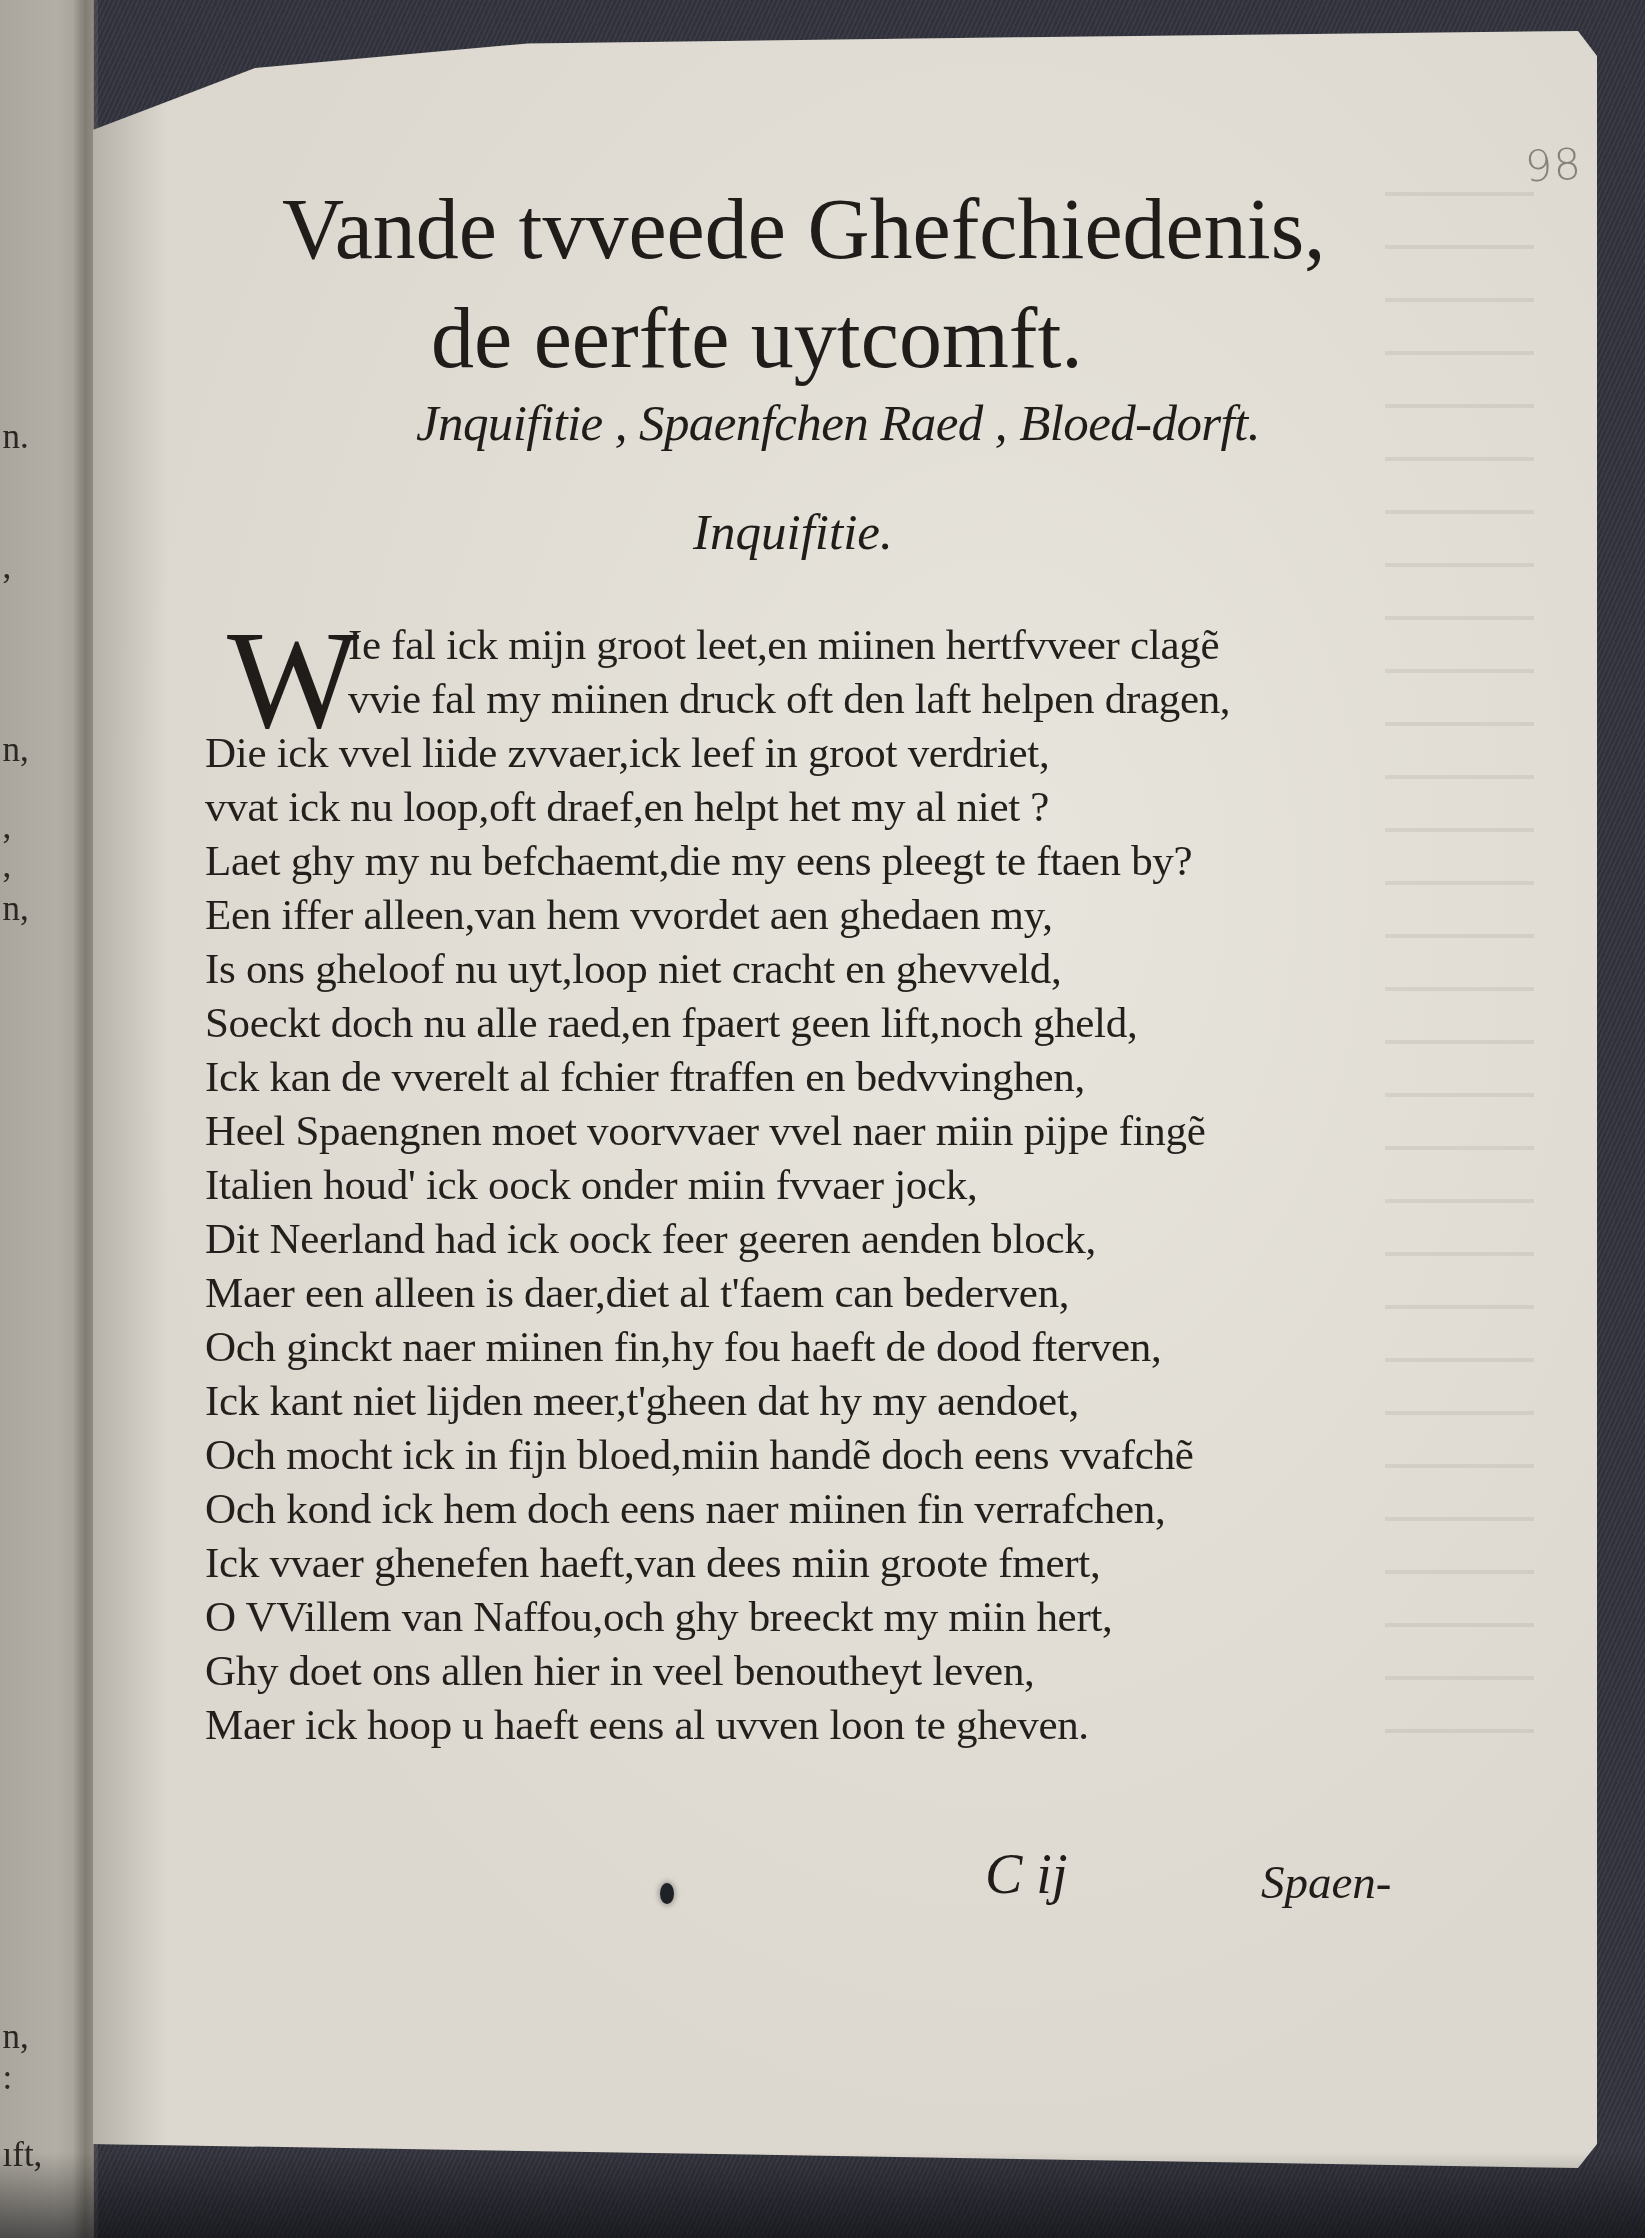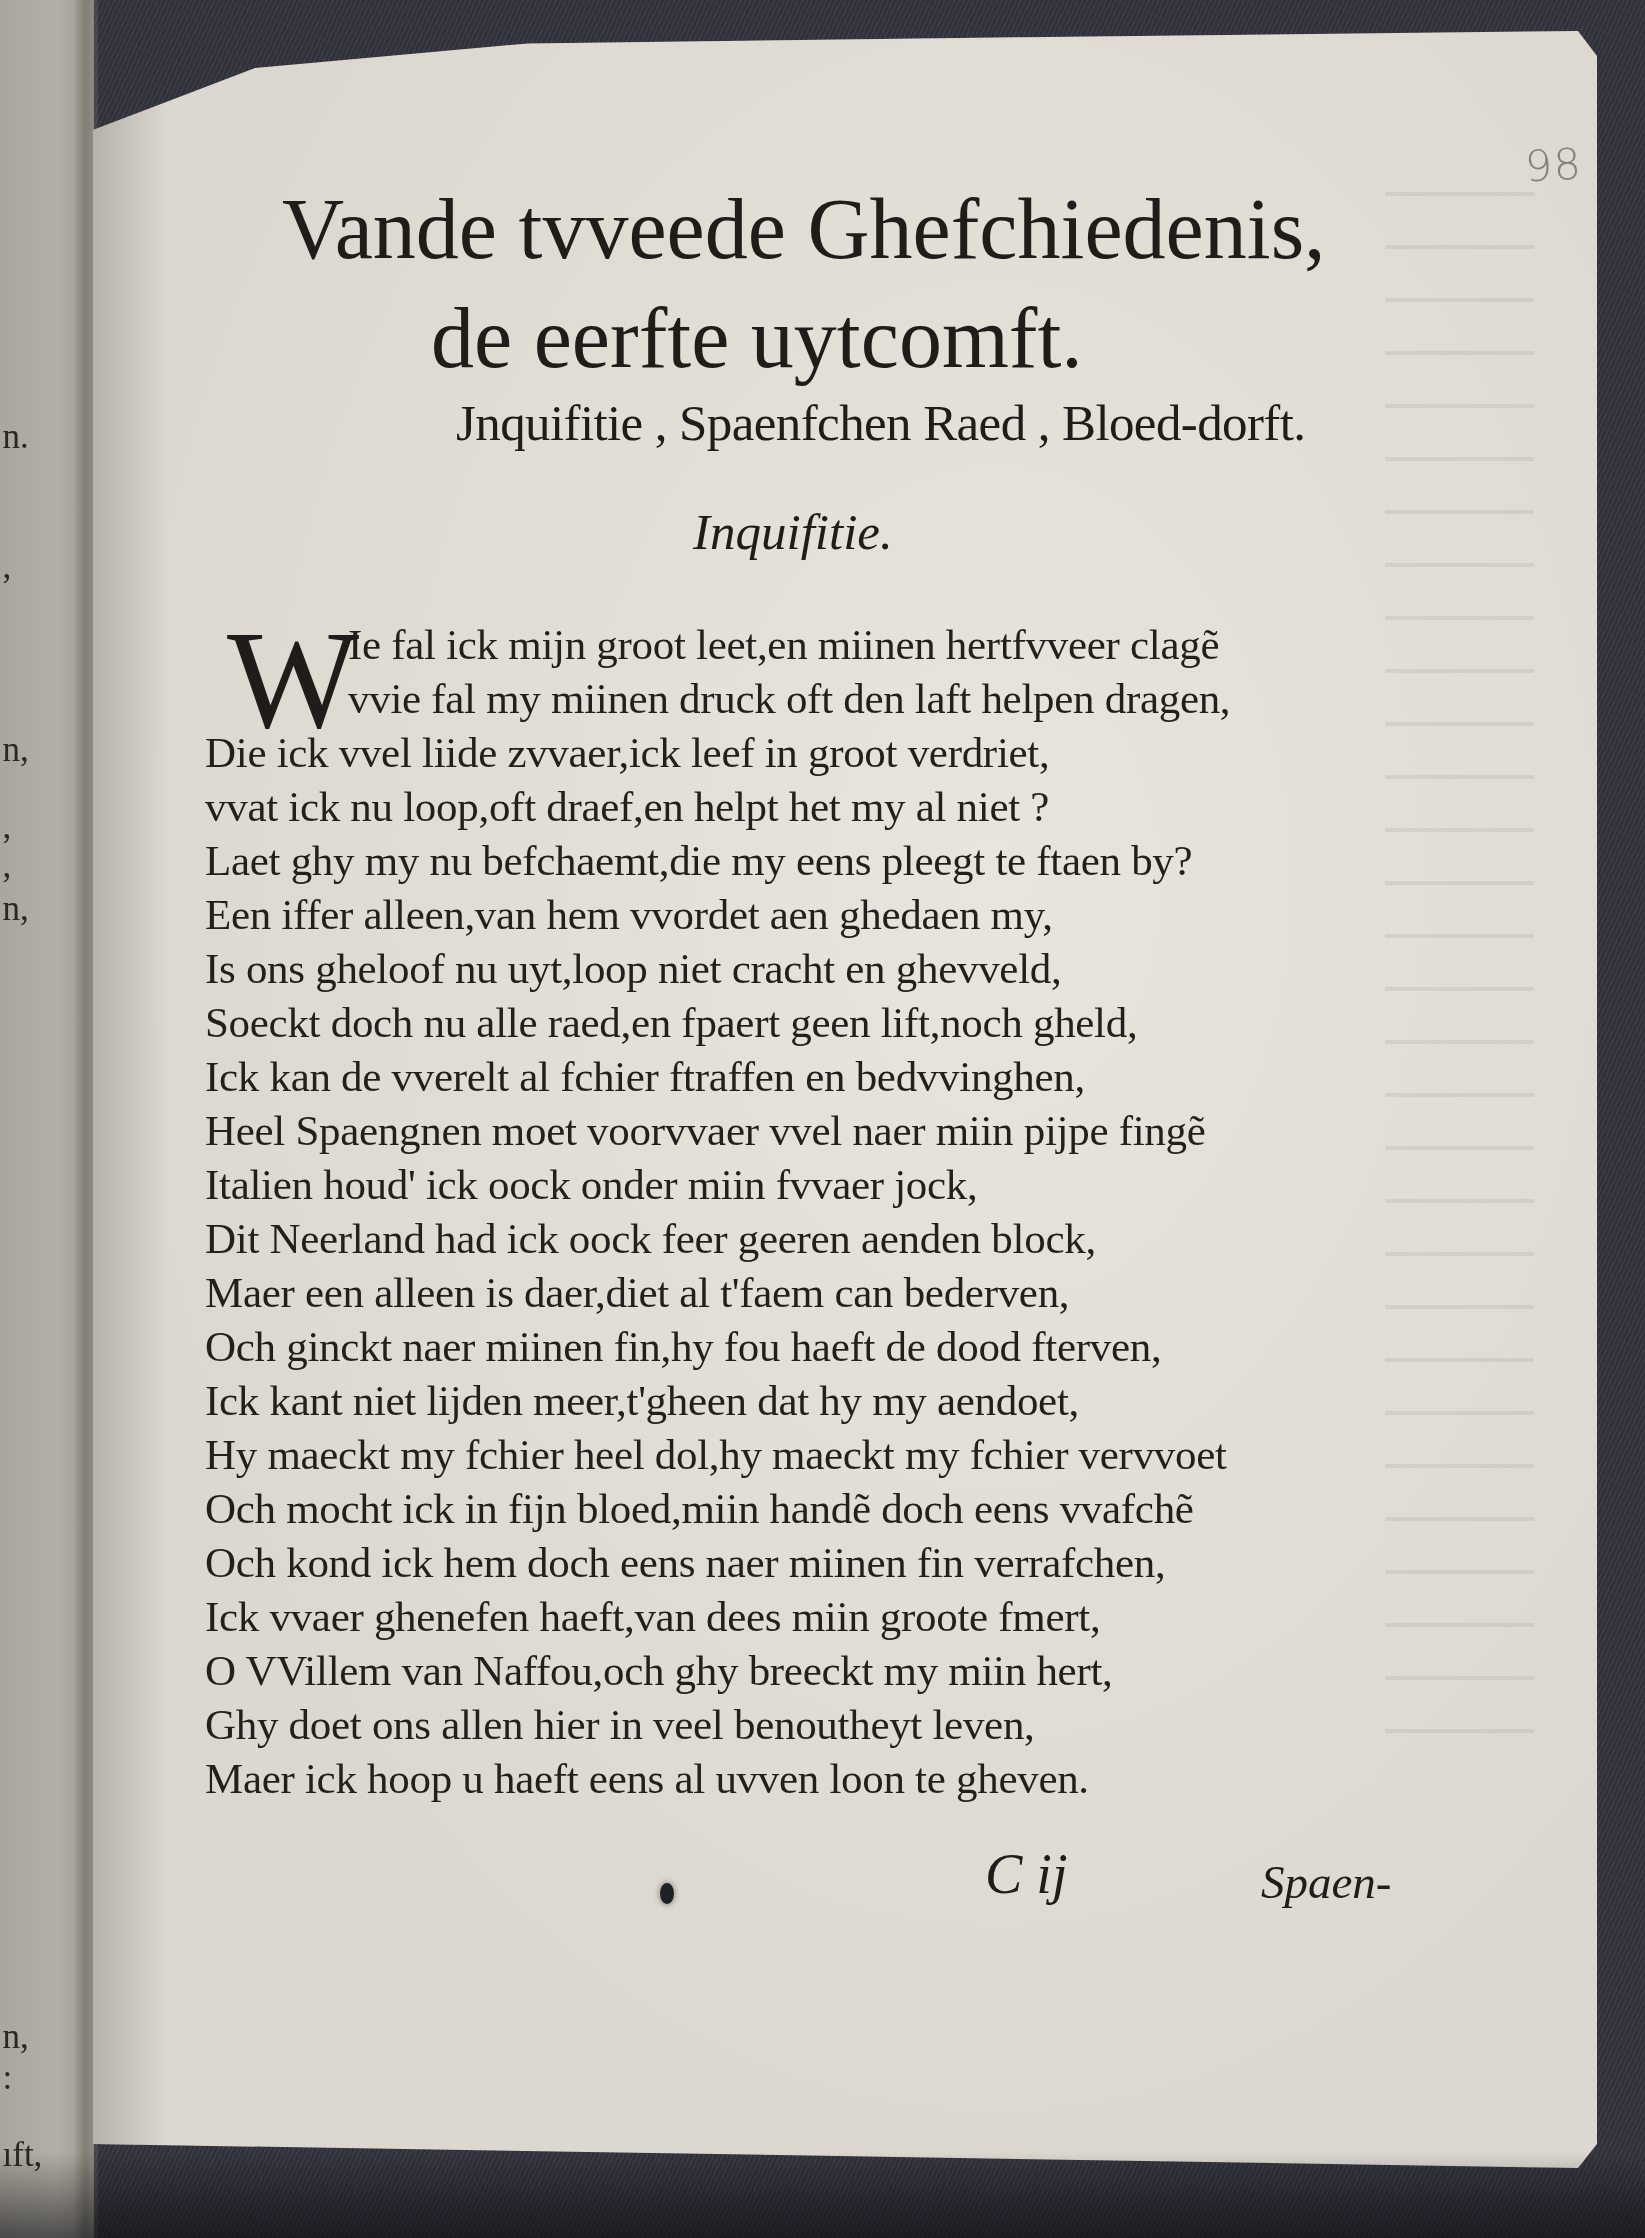--- a/index.html
+++ b/index.html
@@ -37,21 +37,21 @@
     font-family:"DejaVu Sans", sans-serif; font-weight:300; letter-spacing:1.2px; transform:rotate(-3deg);
   }
   .title {
     position:absolute; left:186px; top:103px; width:1181px;
     font-size:86px; line-height:109px; color:#1f1c1a; text-align:left;margin-top:41px;
   }
   .title .l1 { display:block; padding-left:3.1px; }
   .title .l2 { display:block; padding-left:152px; }
   .subtitle {
     position:absolute; left:323px; top:363px; width:932px;
-    font-size:51px; color:#1f1c1a; letter-spacing:-0.6px;margin-left:40px;
+    font-size:51px; font-style:italic; color:#1f1c1a; letter-spacing:-0.6px;
   }
   .section {
     position:absolute; left:600px; top:472px;
     font-size:51px; font-style:italic; color:#1f1c1a;
   }
   .poem {
     position:absolute; left:112px; top:587px; width:1218px;
     font-size:43px; color:#221f1c; line-height:54px;
   }
   .poem .line { display:block; white-space:nowrap; letter-spacing:-0.3px; }
@@ -120,21 +120,20 @@
         <span class="line">Een iffer alleen,van hem vvordet aen ghedaen my,</span>
         <span class="line">Is ons gheloof nu uyt,loop niet cracht en ghevveld,</span>
         <span class="line">Soeckt doch nu alle raed,en fpaert geen lift,noch gheld,</span>
         <span class="line">Ick kan de vverelt al fchier ftraffen en bedvvinghen,</span>
         <span class="line">Heel Spaengnen moet voorvvaer vvel naer miin pijpe fingẽ</span>
         <span class="line">Italien houd' ick oock onder miin fvvaer jock,</span>
         <span class="line">Dit Neerland had ick oock feer geeren aenden block,</span>
         <span class="line">Maer een alleen is daer,diet al t'faem can bederven,</span>
         <span class="line">Och ginckt naer miinen fin,hy fou haeft de dood fterven,</span>
         <span class="line">Ick kant niet lijden meer,t'gheen dat hy my aendoet,</span>
-        <span class="line">Hy maeckt my fchier heel dol,hy maeckt my fchier vervvoet</span>
         <span class="line">Och mocht ick in fijn bloed,miin handẽ doch eens vvafchẽ</span>
         <span class="line">Och kond ick hem doch eens naer miinen fin verrafchen,</span>
         <span class="line">Ick vvaer ghenefen haeft,van dees miin groote fmert,</span>
         <span class="line">O VVillem van Naffou,och ghy breeckt my miin hert,</span>
         <span class="line">Ghy doet ons allen hier in veel benoutheyt leven,</span>
         <span class="line">Maer ick hoop u haeft eens al uvven loon te gheven.</span>
       </div>
   </div>
 
   <div class="ink-spot"></div>

